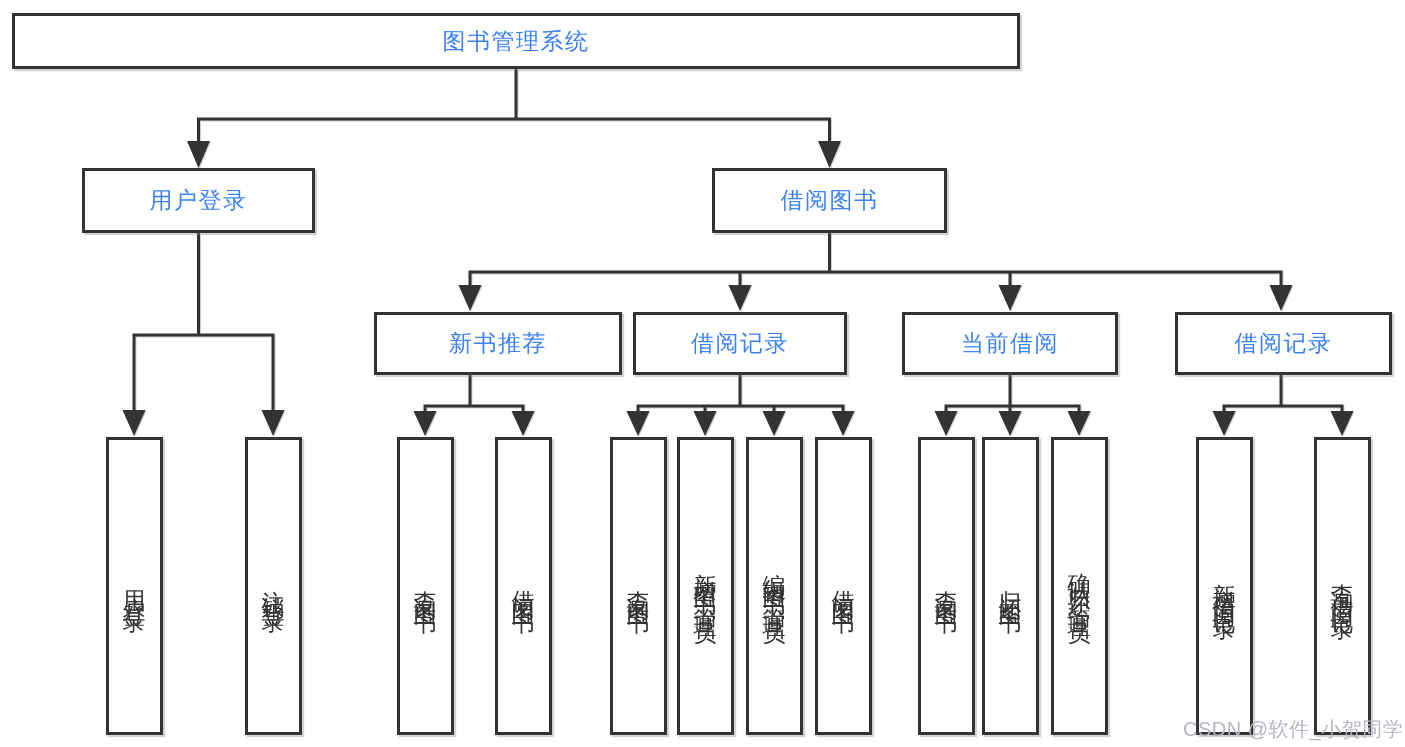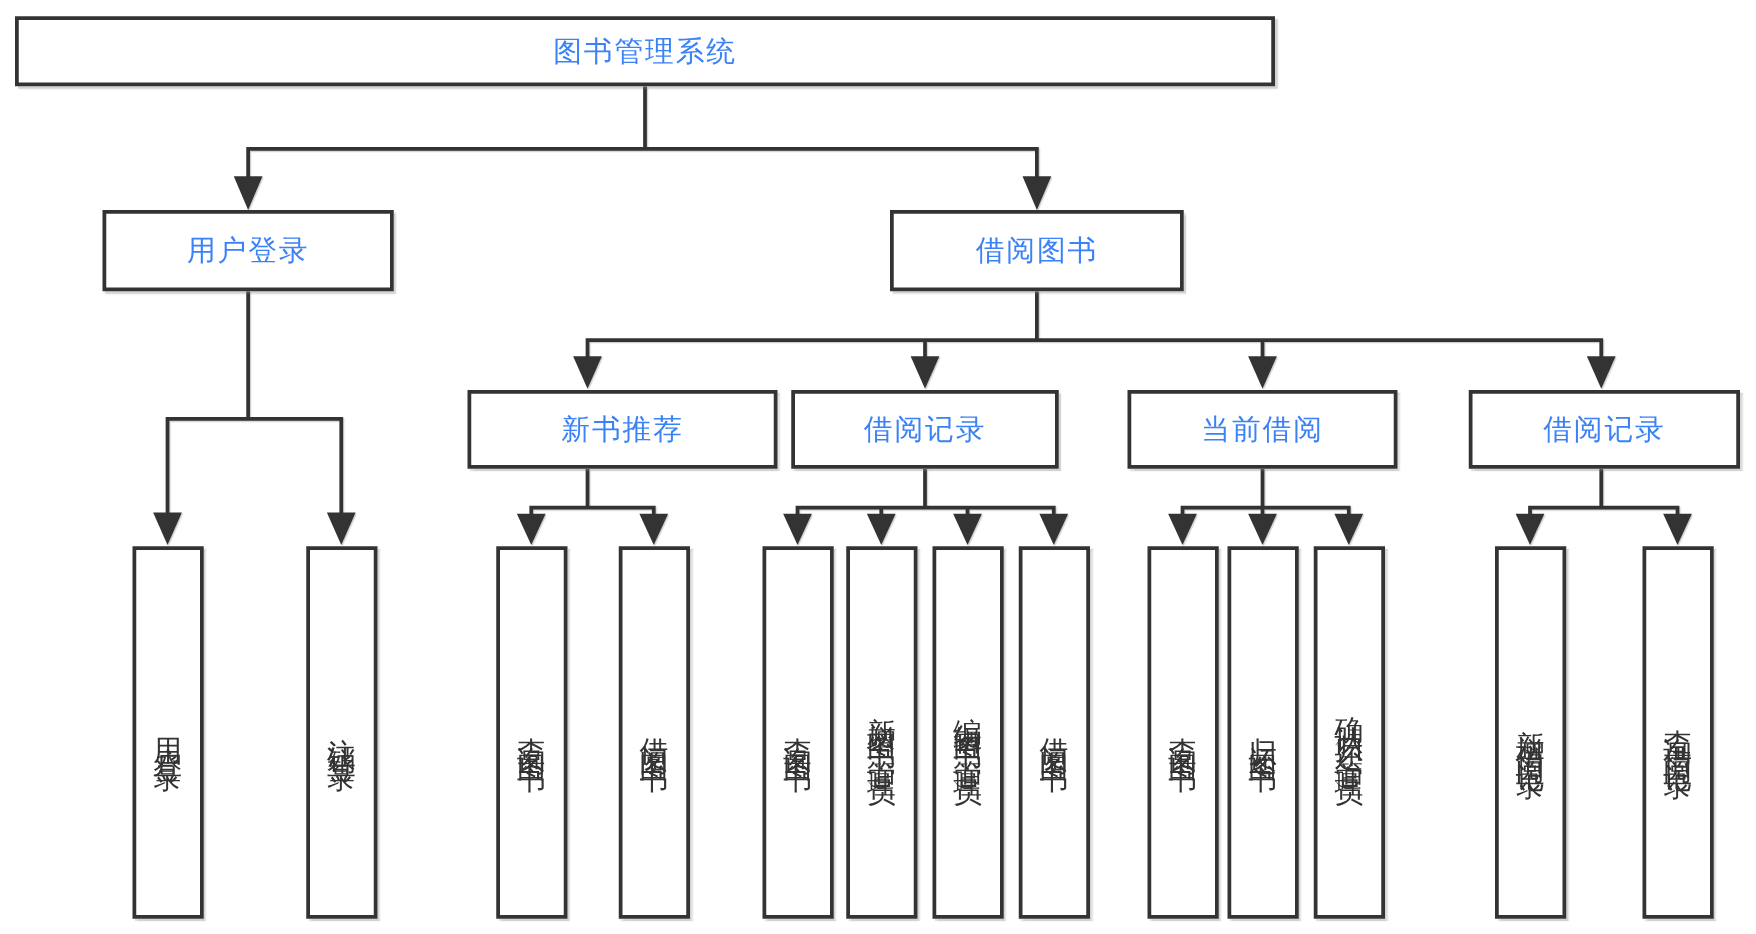--- a/index.html
+++ b/index.html
@@ -194,14 +194,15 @@
     <span class="vtext">确认归还（管理员）</span>
   </div>
 
   <div class="node leaf" style="left:1195.5px;">
     <span class="vtext">新增借阅记录</span>
   </div>
   <div class="node leaf" style="left:1313.5px;">
     <span class="vtext">查询借阅记录</span>
   </div>
 
+  <div id="watermark">CSDN @软件_小贺同学</div>
 
 </div>
 
 </body></html>

